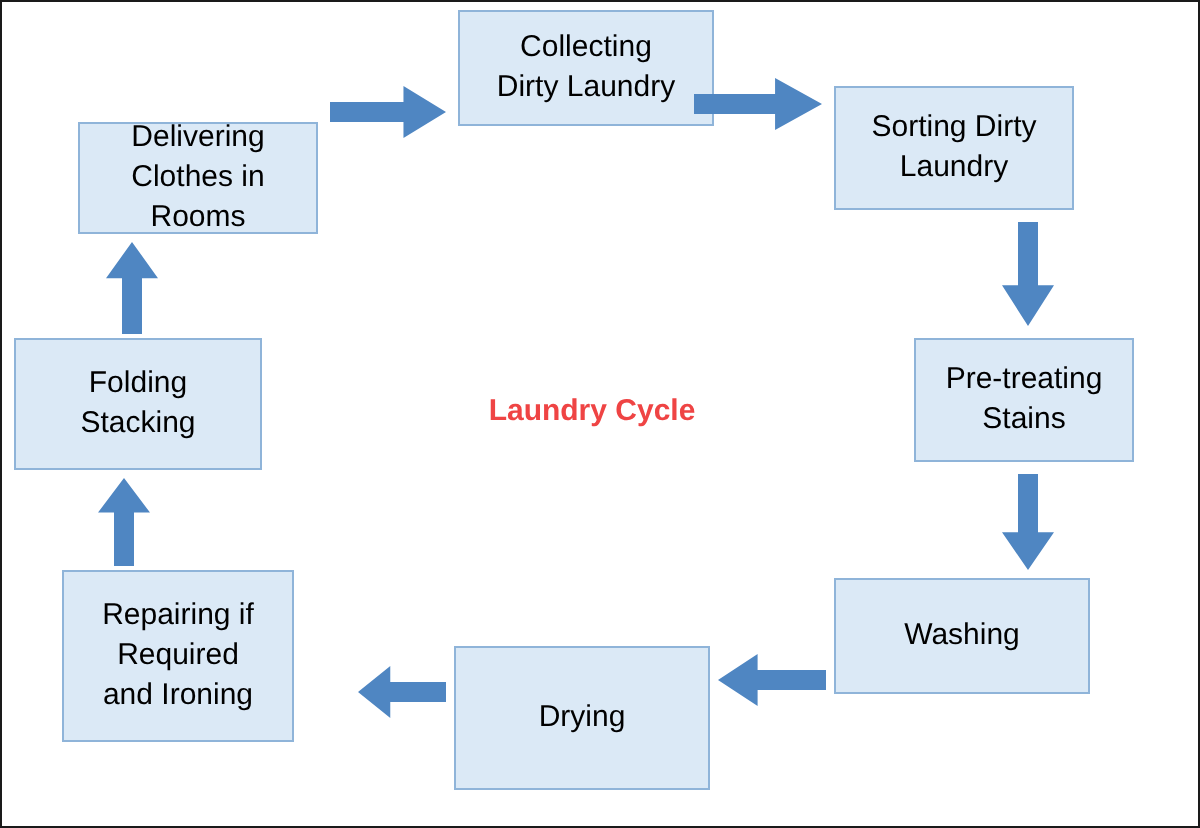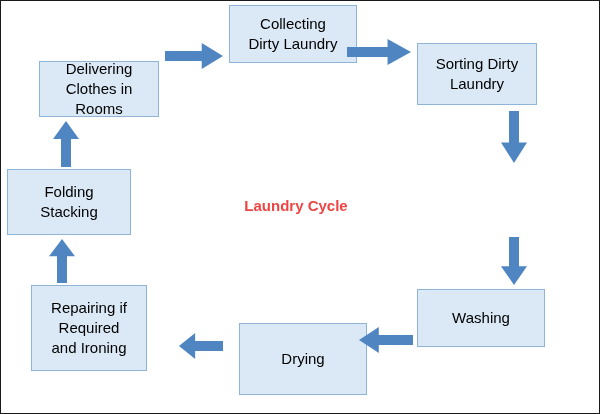--- a/index.html
+++ b/index.html
@@ -61,26 +61,30 @@
   <div class="node" style="left:228px; top:4px; width:128px; height:58px;">
     <span class="node-label">Collecting
 Dirty Laundry</span>
   </div>
 
   <div class="node" style="left:416px; top:42px; width:120px; height:62px;">
     <span class="node-label">Sorting Dirty
 Laundry</span>
   </div>
 
+  <div class="node" style="left:456px; top:168px; width:110px; height:62px;">
+    <span class="node-label">Pre-treating
+Stains</span>
+  </div>
 
   <div class="node" style="left:416px; top:288px; width:128px; height:58px;justify-content:center;">
     <span class="node-label">Washing</span>
   </div>
 
-  <div class="node" style="left:226px; top:322px; width:128px; height:72px;margin-left:12px;">
+  <div class="node" style="left:226px; top:322px; width:128px; height:72px;">
     <span class="node-label">Drying</span>
   </div>
 
   <div class="node" style="left:30px; top:284px; width:116px; height:86px;">
     <span class="node-label">Repairing if
 Required
 and Ironing</span>
   </div>
 
   <div class="node" style="left:6px; top:168px; width:124px; height:66px;">

